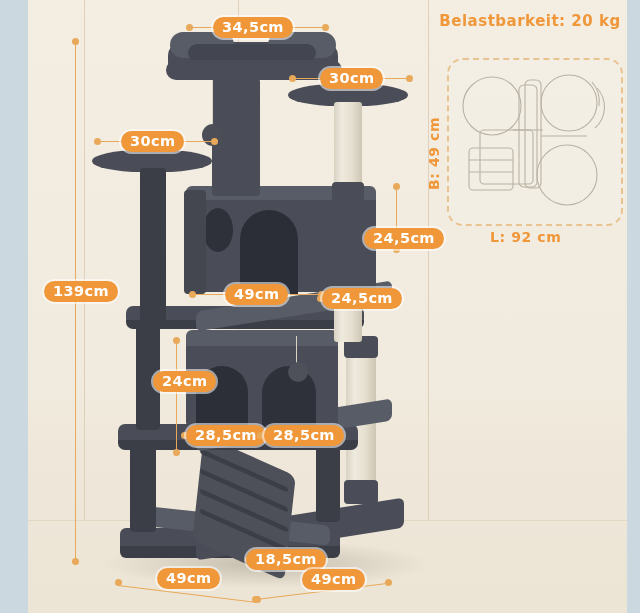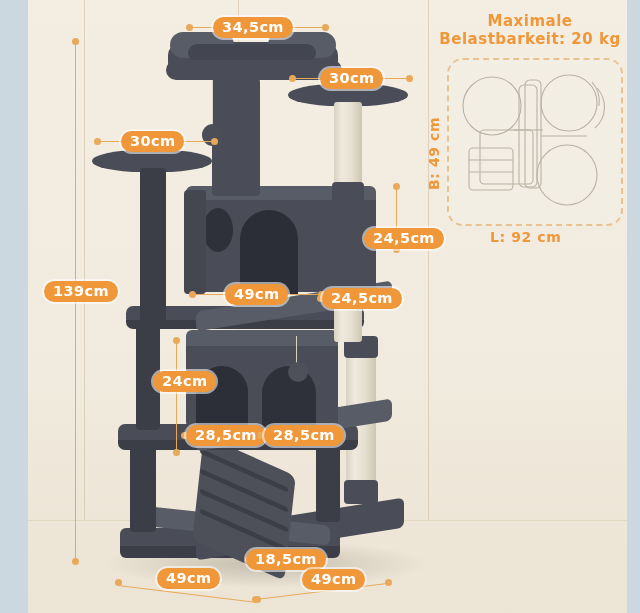--- a/index.html
+++ b/index.html
@@ -207,21 +207,20 @@
          transform:rotate(-7deg);transform-origin:left center;"></div>
     <div class="mdot" style="left:254px;top:596px;"></div>
     <div class="mdot" style="left:385px;top:579px;"></div>
     <div class="badge" style="left:302px;top:569px;">49cm</div>
 
   </div>
 
   <div>
 
     <div class="tv-title" style="left:424px;top:12px;width:212px;">
-      <div>Maximale</div>
       <div>Belastbarkeit: 20 kg</div>
     </div>
 
     <div class="tv-box" style="left:447px;top:58px;width:172px;height:164px;"></div>
 
     <svg style="position:absolute;left:447px;top:58px;" width="172" height="164" viewBox="0 0 172 164">
       <g fill="none" stroke="#b9b1a4" stroke-width="1.1">
         <circle cx="45" cy="48" r="29"></circle>
         <circle cx="122" cy="45" r="28"></circle>
         <path d="M 150 30 A 28 28 0 0 1 148 70"></path>

